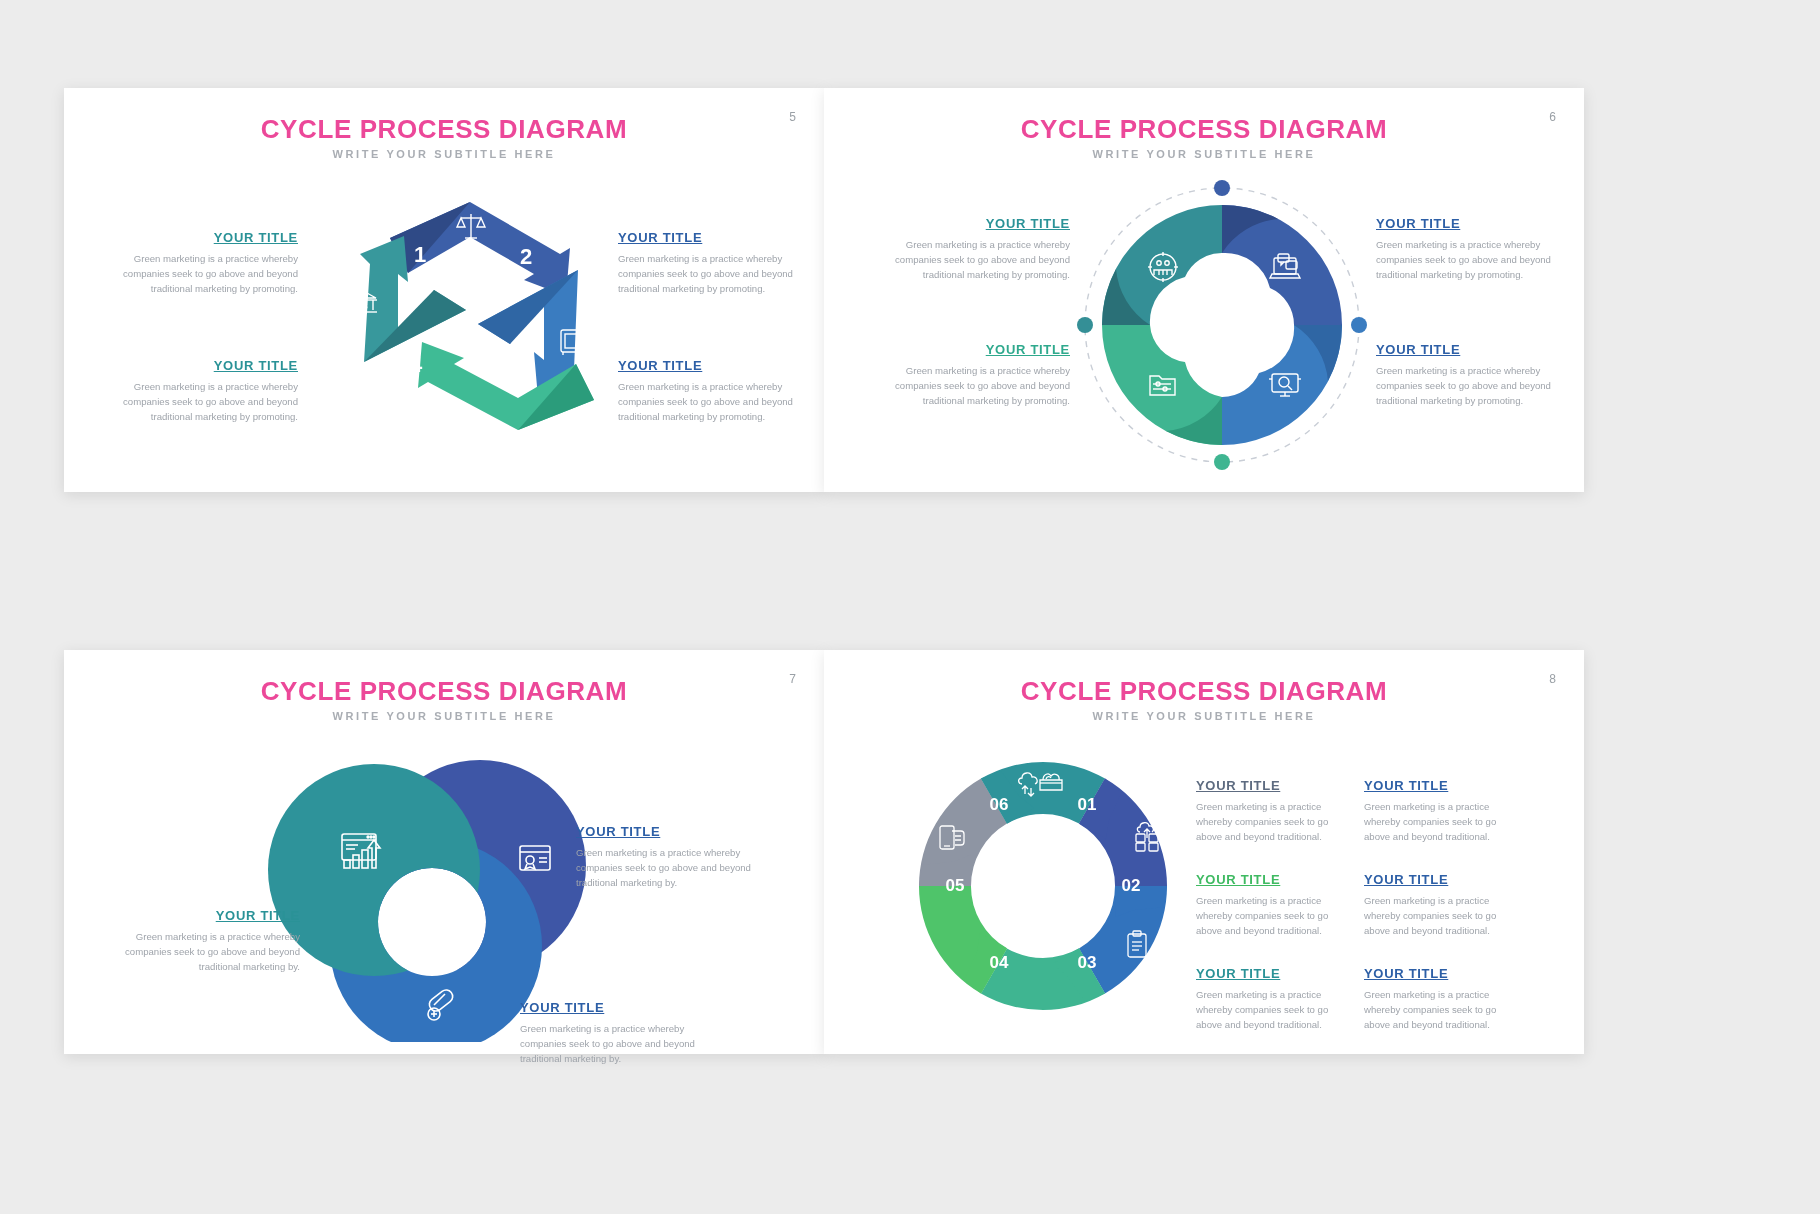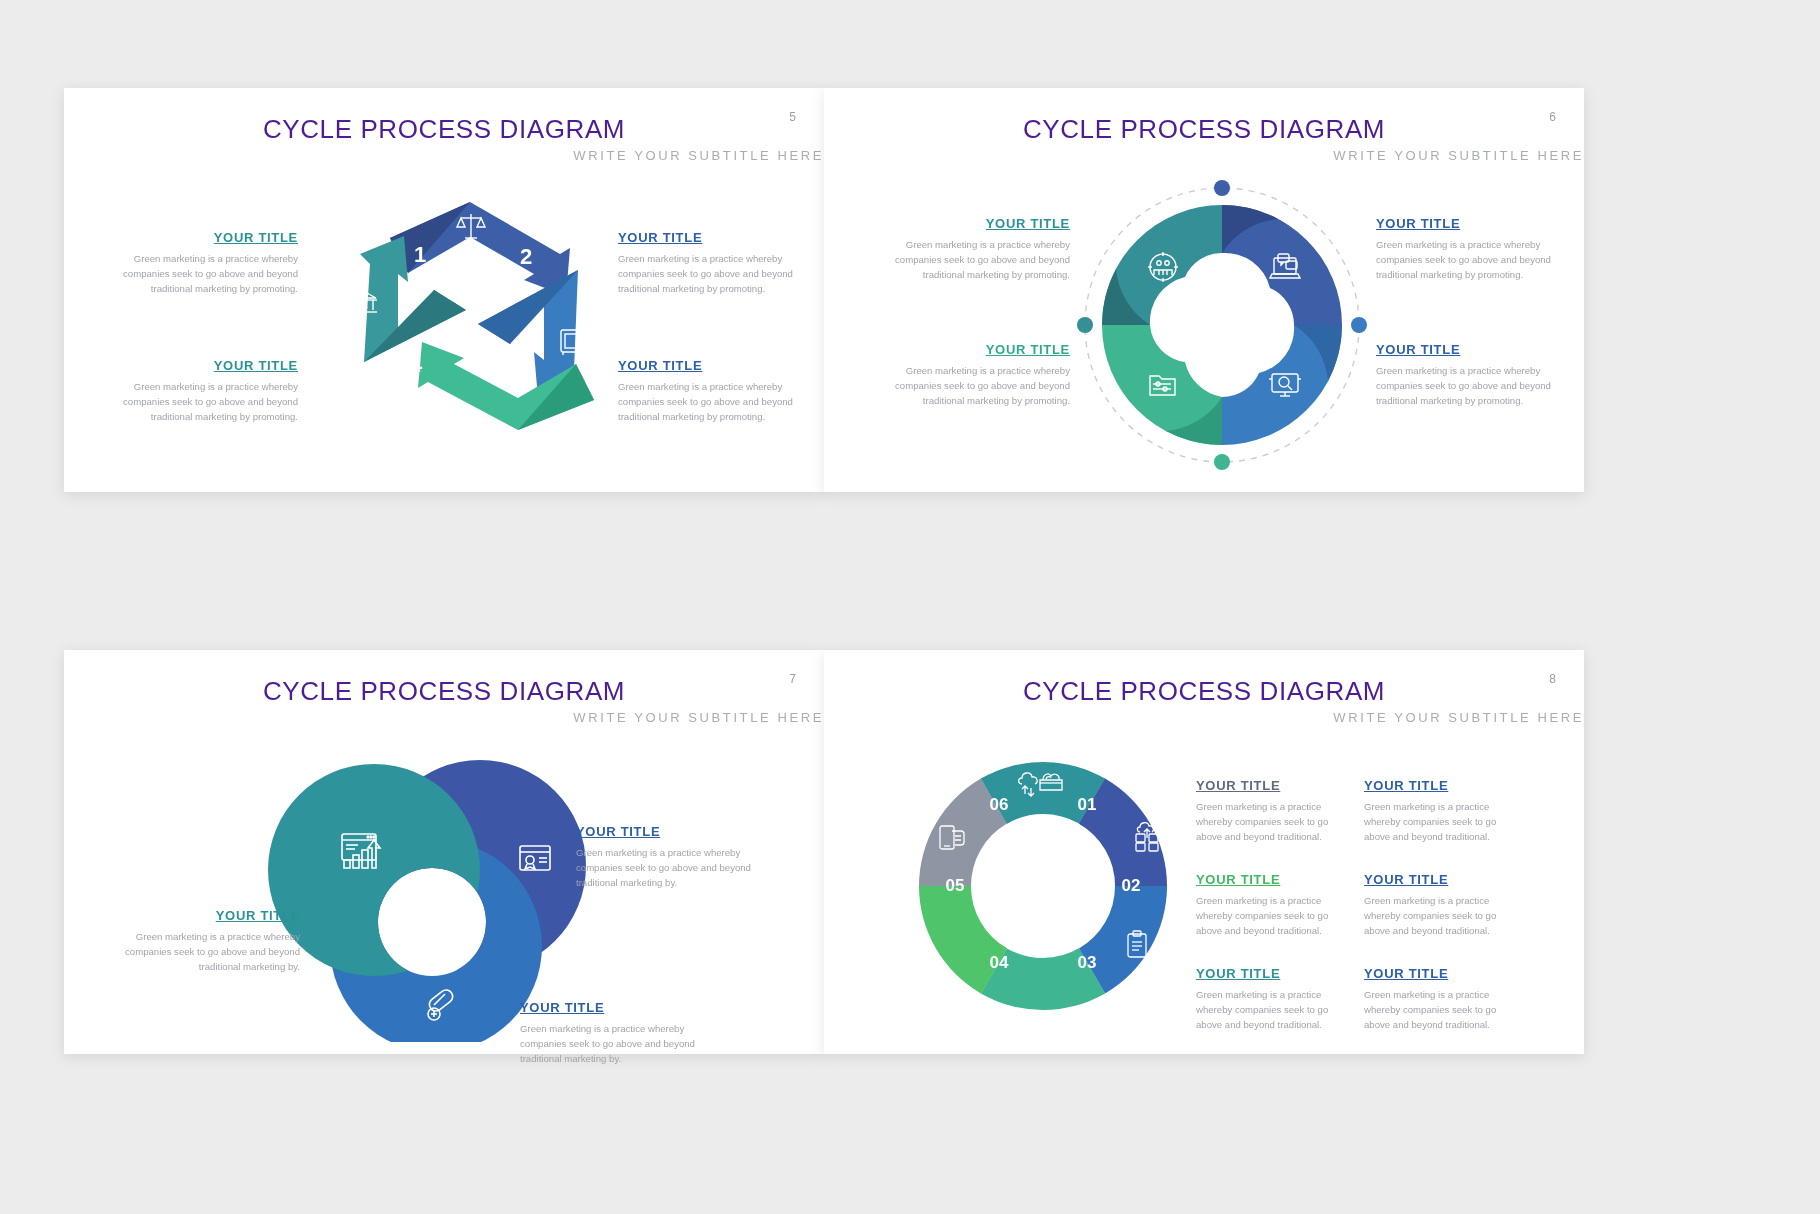--- a/index.html
+++ b/index.html
@@ -17,28 +17,28 @@
     box-shadow:0 3px 14px rgba(0,0,0,0.10);
   }
   #slide-5{left:64px;  top:88px;  width:760px;  height:404px;}
   #slide-6{left:824px; top:88px;  width:760px;  height:404px;}
   #slide-7{left:64px;  top:650px; width:760px;  height:404px;}
   #slide-8{left:824px; top:650px; width:760px;  height:404px;}
 
   .s-title{
     position:absolute;left:0;right:0;top:26px;
     text-align:center;
-    font-size:26px;font-weight:normal;letter-spacing:0.6px;
-    color:#4c1d95;
+    font-size:26px;font-weight:bold;letter-spacing:0.6px;
+    color:#ec4899;
   }
   .s-sub{
     position:absolute;left:0;right:0;top:60px;
-    text-align:right;
-    font-size:13px;letter-spacing:2.6px;
-    color:#a9adb3;font-weight:400;
+    text-align:center;
+    font-size:11px;letter-spacing:2.6px;
+    color:#a9adb3;font-weight:700;
   }
   .s-num{
     position:absolute;right:28px;top:22px;
     font-size:12px;color:#9aa0a6;
   }
 
   .txt{position:absolute;}
   .txt .t-h{
     font-size:13px;font-weight:bold;letter-spacing:0.7px;
     margin-bottom:7px;

